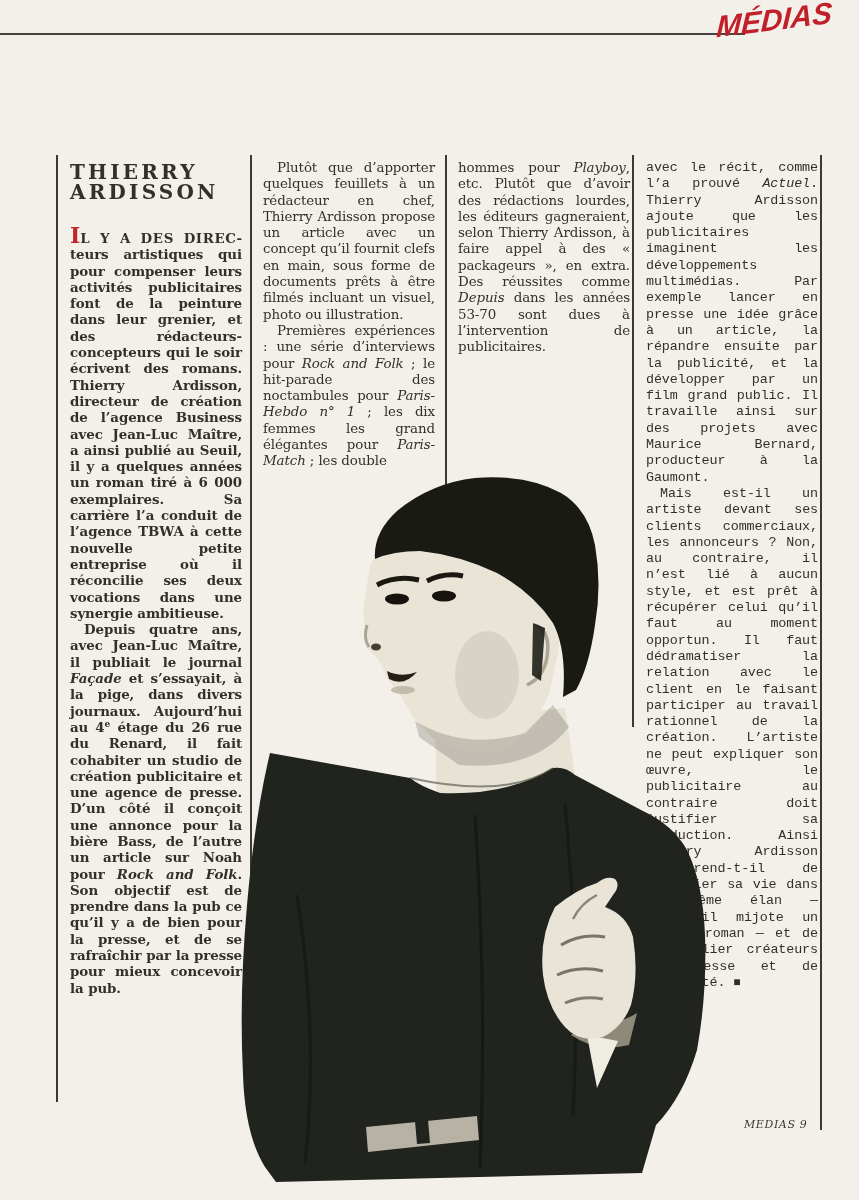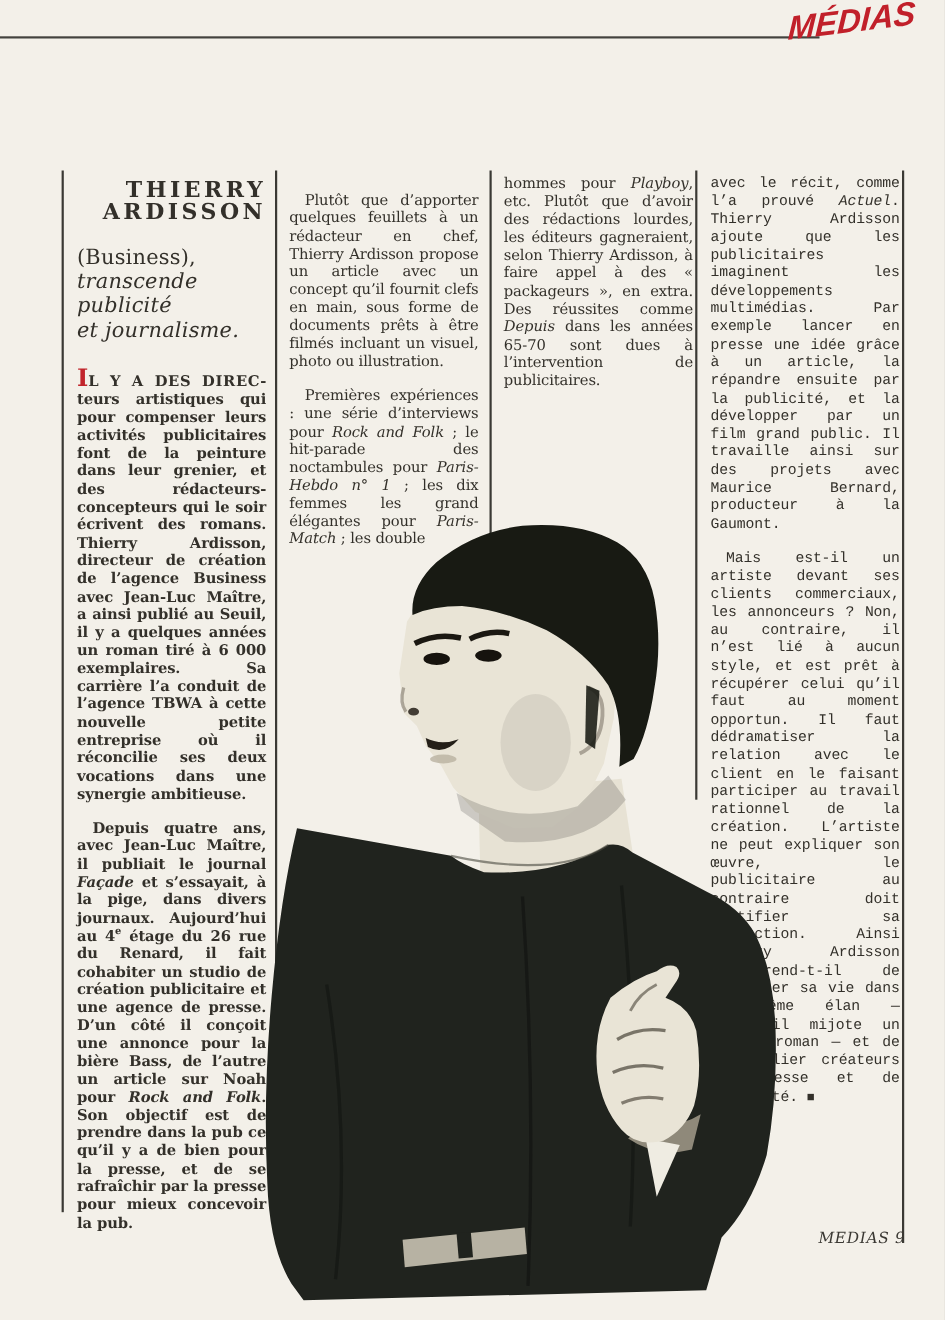--- a/index.html
+++ b/index.html
@@ -23,39 +23,39 @@
   #rule-right{left:820px;top:155px;height:975px;}
 
   .col{position:absolute;width:172px;font-size:13.4px;line-height:16.3px;
        text-align:justify;letter-spacing:-0.1px;}
   #col1{left:70px;top:163px;}
   #col2{left:263px;top:160px;}
   #col3{left:458px;top:160px;}
   #col4{left:646px;top:160px;font-family:Liberation Mono, monospace;}
 
   .headline{margin:0;font-size:20px;line-height:19.5px;font-weight:bold;
-            letter-spacing:3.2px;text-align:right;}
+            letter-spacing:3.2px;text-align:left;}
   .standfirst{margin:21px 0 0 0;font-size:19px;line-height:22px;text-align:left;
               letter-spacing:0.2px;}
   .standfirst .sf-line{display:block;}
   .standfirst .it{font-style:italic;}
   .bodytext{margin-top:27px;}
   #col1 .bodytext{margin-top:27px;font-weight:bold;}
 
   .para{margin:0;}
-  .para.ind{text-indent:14px;margin-top:15px;}
+  .para.ind{text-indent:14px;}
   .it{font-style:italic;}
   .lead-initial{color:#c1252c;font-size:22px;line-height:12px;}
   .lead-caps{letter-spacing:0.6px;}
   .sup{vertical-align:super;font-size:9px;line-height:0;}
   .endsq{font-size:12px;letter-spacing:0;}
 
   .footer-page{
     position:absolute;left:744px;top:1118px;font-style:italic;
-    font-size:14px;letter-spacing:0.6px;color:#3a3833;
+    font-size:11px;letter-spacing:0.6px;color:#3a3833;
   }
   .photo{position:absolute;left:235px;top:475px;width:480px;height:725px;}
 </style>
 </head>
 <body>
 
 <div class="page">
 
   <div class="top-rule"></div>
   <div class="logo">MÉDIAS</div>
@@ -64,41 +64,36 @@
   <div class="vrule" id="rule-c1c2"></div>
   <div class="vrule" id="rule-c2c3"></div>
   <div class="vrule" id="rule-c3c4"></div>
   <div class="vrule" id="rule-right"></div>
 
   <section class="col" id="col1">
     <h1 class="headline">
       <span>THIERRY</span><br>
       <span>ARDISSON</span>
     </h1>
-    <p class="standfirst">
-      <span class="sf-line">(Business),</span>
-      <span class="sf-line it">transcende publicité</span>
-      <span class="sf-line it">et journalisme.</span>
-    </p>
     <div class="bodytext">
         <p class="para"><span class="lead-initial">I</span><span class="lead-caps">L Y A DES DIREC</span><span>-teurs artistiques qui pour compenser leurs activités publicitaires font de la peinture dans leur grenier, et des rédacteurs-concepteurs qui le soir écrivent des romans. Thierry Ardisson, directeur de création de l’agence Business avec Jean-Luc Maître, a ainsi publié au Seuil, il y a quelques années un roman tiré à 6 000 exemplaires. Sa carrière l’a conduit de l’agence TBWA à cette nouvelle petite entreprise où il réconcilie ses deux vocations dans une synergie ambitieuse.</span></p>
         <p class="para ind"><span>Depuis quatre ans, avec Jean-Luc Maître, il publiait le journal </span><span class="it">Façade</span><span> et s’essayait, à la pige, dans divers journaux. Aujourd’hui au 4</span><span class="sup">e</span><span> étage du 26 rue du Renard, il fait cohabiter un studio de création publicitaire et une agence de presse. D’un côté il conçoit une annonce pour la bière Bass, de l’autre un article sur Noah pour </span><span class="it">Rock and Folk</span><span>. Son objectif est de prendre dans la pub ce qu’il y a de bien pour la presse, et de se rafraîchir par la presse pour mieux concevoir la pub.</span></p>
       </div>
   </section>
 
   <section class="col" id="col2">
     <div class="bodytext" style="margin-top:0">
         <p class="para ind"><span>Plutôt que d’apporter quelques feuillets à un rédacteur en chef, Thierry Ardisson propose un article avec un concept qu’il fournit clefs en main, sous forme de documents prêts à être filmés incluant un visuel, photo ou illustration.</span></p>
         <p class="para ind"><span>Premières expériences : une série d’interviews pour </span><span class="it">Rock and Folk</span><span> ; le hit-parade des noctambules pour </span><span class="it">Paris-Hebdo n° 1</span><span> ; les dix femmes les grand élégantes pour </span><span class="it">Paris-Match</span><span> ; les double</span></p>
       </div>
   </section>
 
   <section class="col" id="col3">
     <div class="bodytext" style="margin-top:0">
-        <p class="para"><span>hommes pour </span><span class="it">Playboy</span><span>, etc. Plutôt que d’avoir des rédactions lourdes, les éditeurs gagneraient, selon Thierry Ardisson, à faire appel à des « packageurs », en extra. Des réussites comme </span><span class="it">Depuis</span><span> dans les années 65-70 sont dues à l’intervention de publicitaires.</span></p>
+        <p class="para"><span>hommes pour </span><span class="it">Playboy</span><span>, etc. Plutôt que d’avoir des rédactions lourdes, les éditeurs gagneraient, selon Thierry Ardisson, à faire appel à des « packageurs », en extra. Des réussites comme </span><span class="it">Depuis</span><span> dans les années 53-70 sont dues à l’intervention de publicitaires.</span></p>
       </div>
   </section>
 
   <section class="col" id="col4">
     <div class="bodytext" style="margin-top:0">
         <p class="para"><span>avec le récit, comme l’a prouvé </span><span class="it">Actuel</span><span>. Thierry Ardisson ajoute que les publicitaires imaginent les développements multimédias. Par exemple lancer en presse une idée grâce à un article, la répandre ensuite par la publicité, et la développer par un film grand public. Il travaille ainsi sur des projets avec Maurice Bernard, producteur à la Gaumont.</span></p>
         <p class="para ind"><span>Mais est-il un artiste devant ses clients commerciaux, les annonceurs ? Non, au contraire, il n’est lié à aucun style, et est prêt à récupérer celui qu’il faut au moment opportun. Il faut dédramatiser la relation avec le client en le faisant participer au travail rationnel de la création. L’artiste ne peut expliquer son œuvre, le publicitaire au contraire doit justifier sa production. Ainsi Thierry Ardisson entreprend-t-il de réunifier sa vie dans un même élan — quoiqu’il mijote un second roman — et de réconcilier créateurs de presse et de publicité. </span><span class="endsq">■</span></p>
       </div>
   </section>
 

